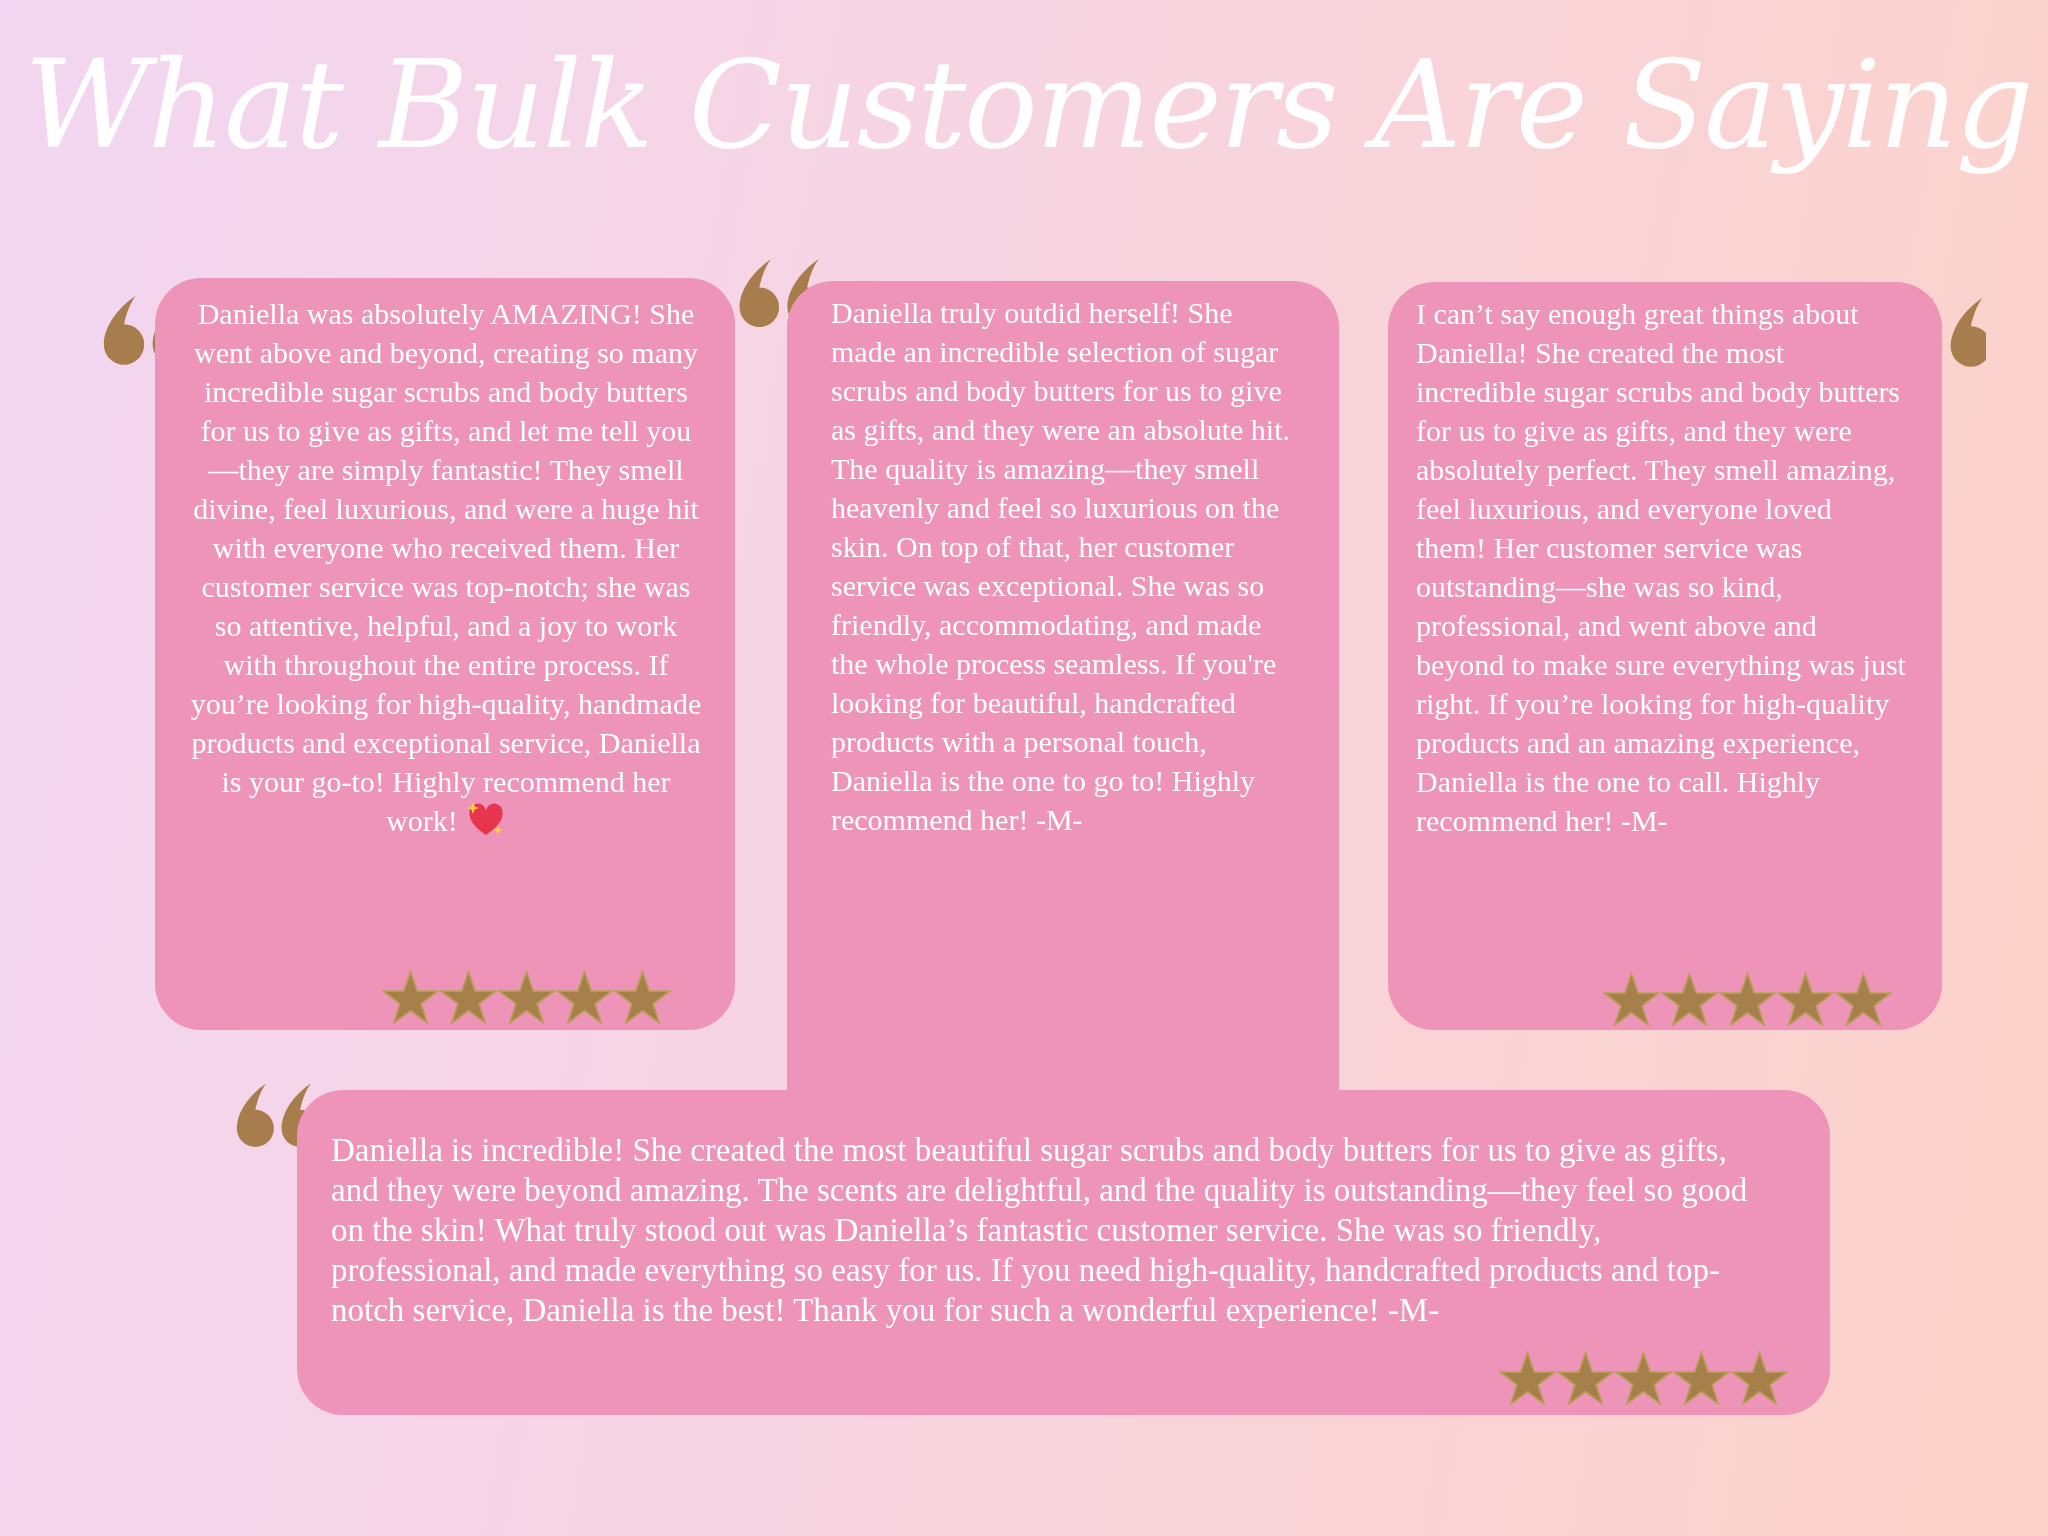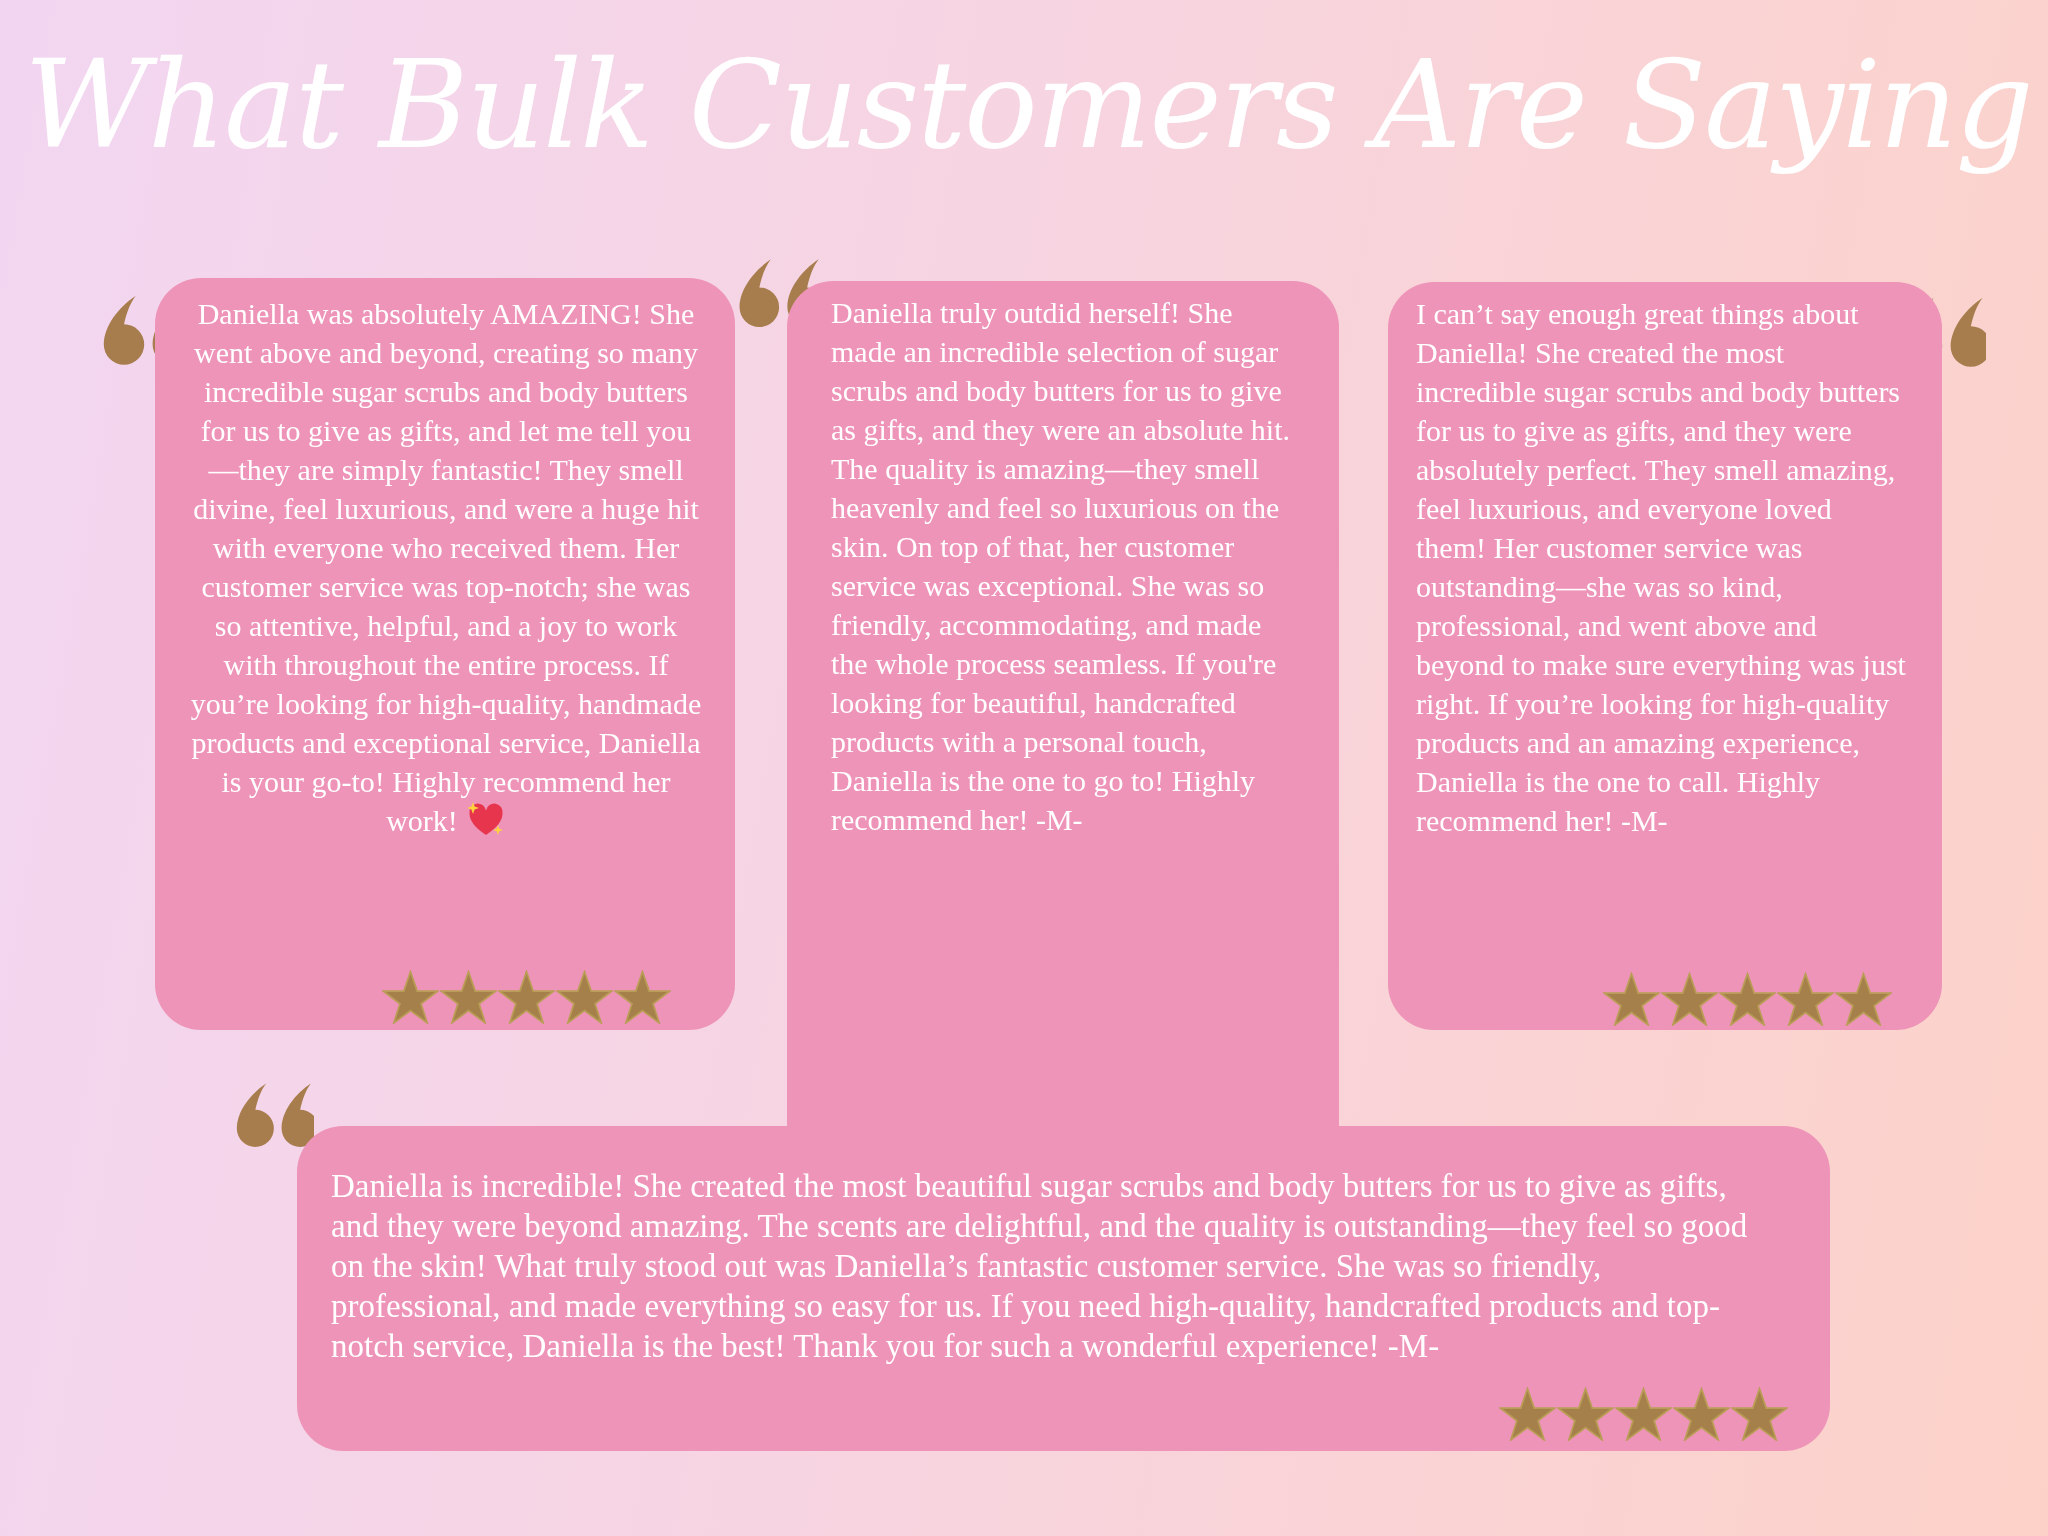--- a/index.html
+++ b/index.html
@@ -23,21 +23,21 @@
     background:#ee94b8;
     border-radius:46px;
     box-sizing:border-box;
     color:#ffffff;
   }
   .card p{margin:0;color:#fff;}
   .card .body{font-size:30px;line-height:39px;}
   .card1{left:155px;top:278px;width:580px;height:752px;padding:16px 30px 0 32px;text-align:center;}
   .card2{left:787px;top:281px;width:552px;height:933px;padding:12px 36px 0 44px;}
   .card3{left:1388px;top:282px;width:554px;height:748px;padding:12px 36px 0 28px;}
-  .card4{left:297px;top:1090px;width:1533px;height:325px;padding:40px 60px 0 34px;margin-top:36px;}
+  .card4{left:297px;top:1090px;width:1533px;height:325px;padding:40px 60px 0 34px;}
   .card4 .body{font-size:33px;line-height:40px;}
   .quote{position:absolute;}
   .quote-1{left:92px;top:292px;width:96px;height:78px;}
   .quote-2{left:728px;top:256px;width:94px;height:76px;}
   .quote-3{left:1890px;top:294px;width:96px;height:78px;}
   .quote-4{left:226px;top:1080px;width:88px;height:72px;}
   .stars{position:absolute;display:flex;gap:1px;align-items:flex-end;}
   .stars svg{width:57px;height:54px;display:block;}
   .stars-1{right:64px;bottom:6px;}
   .stars-2{right:12px;bottom:4px;}

